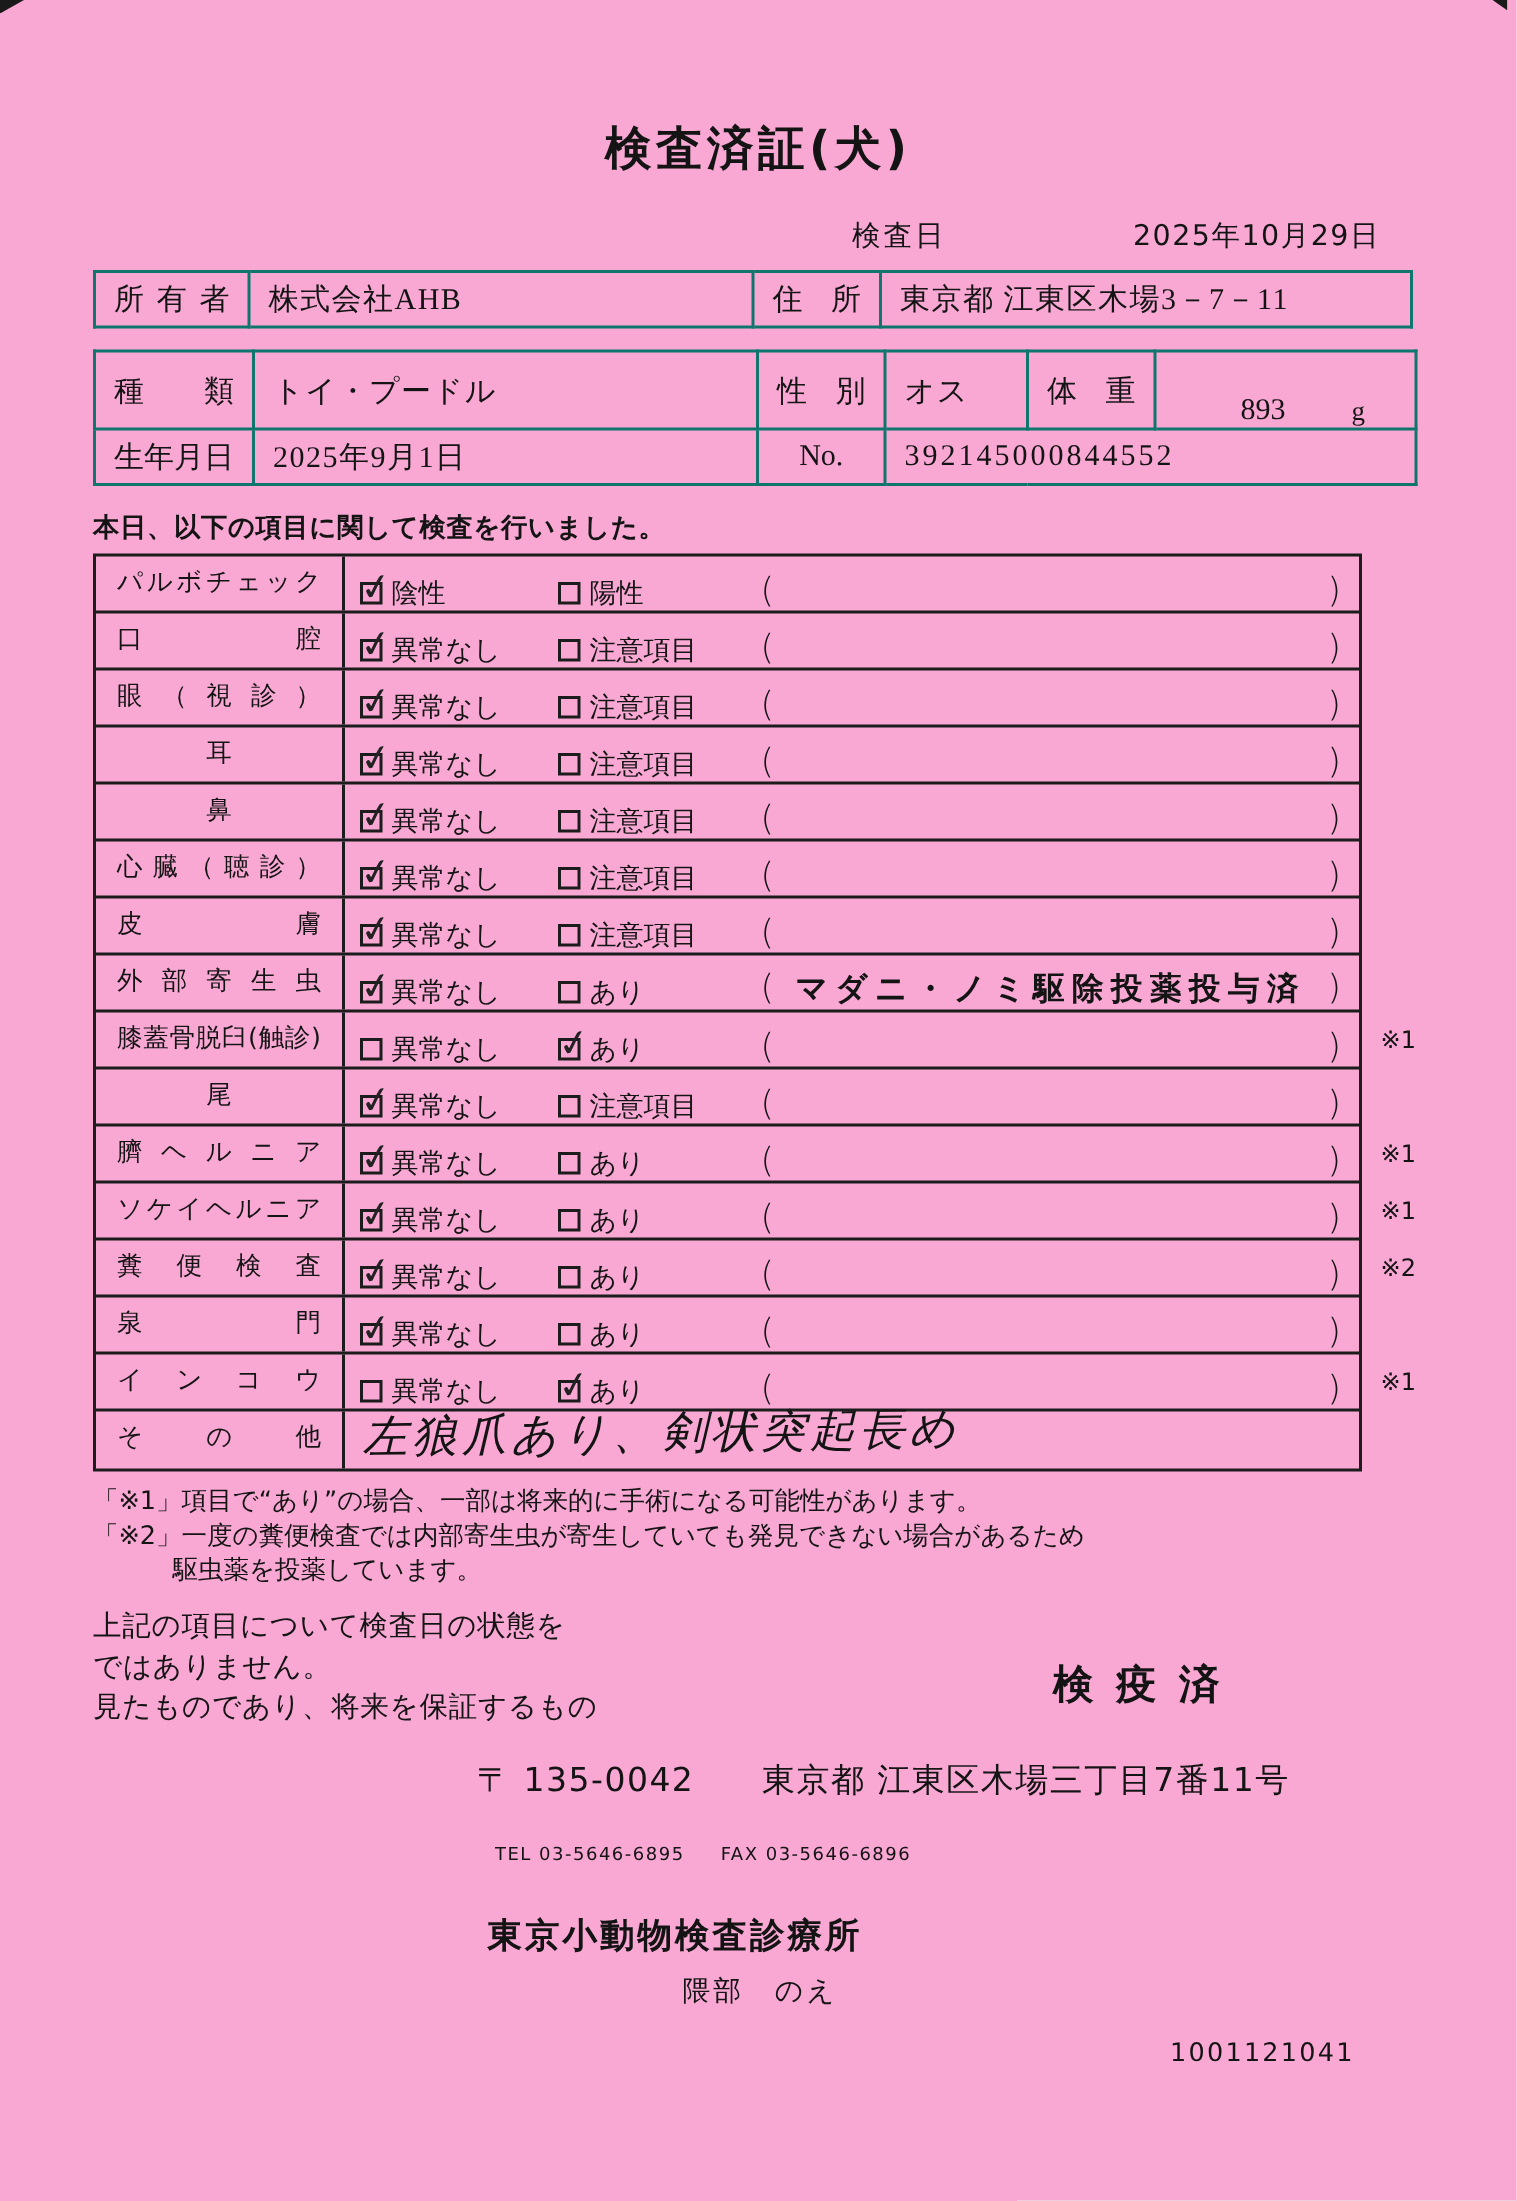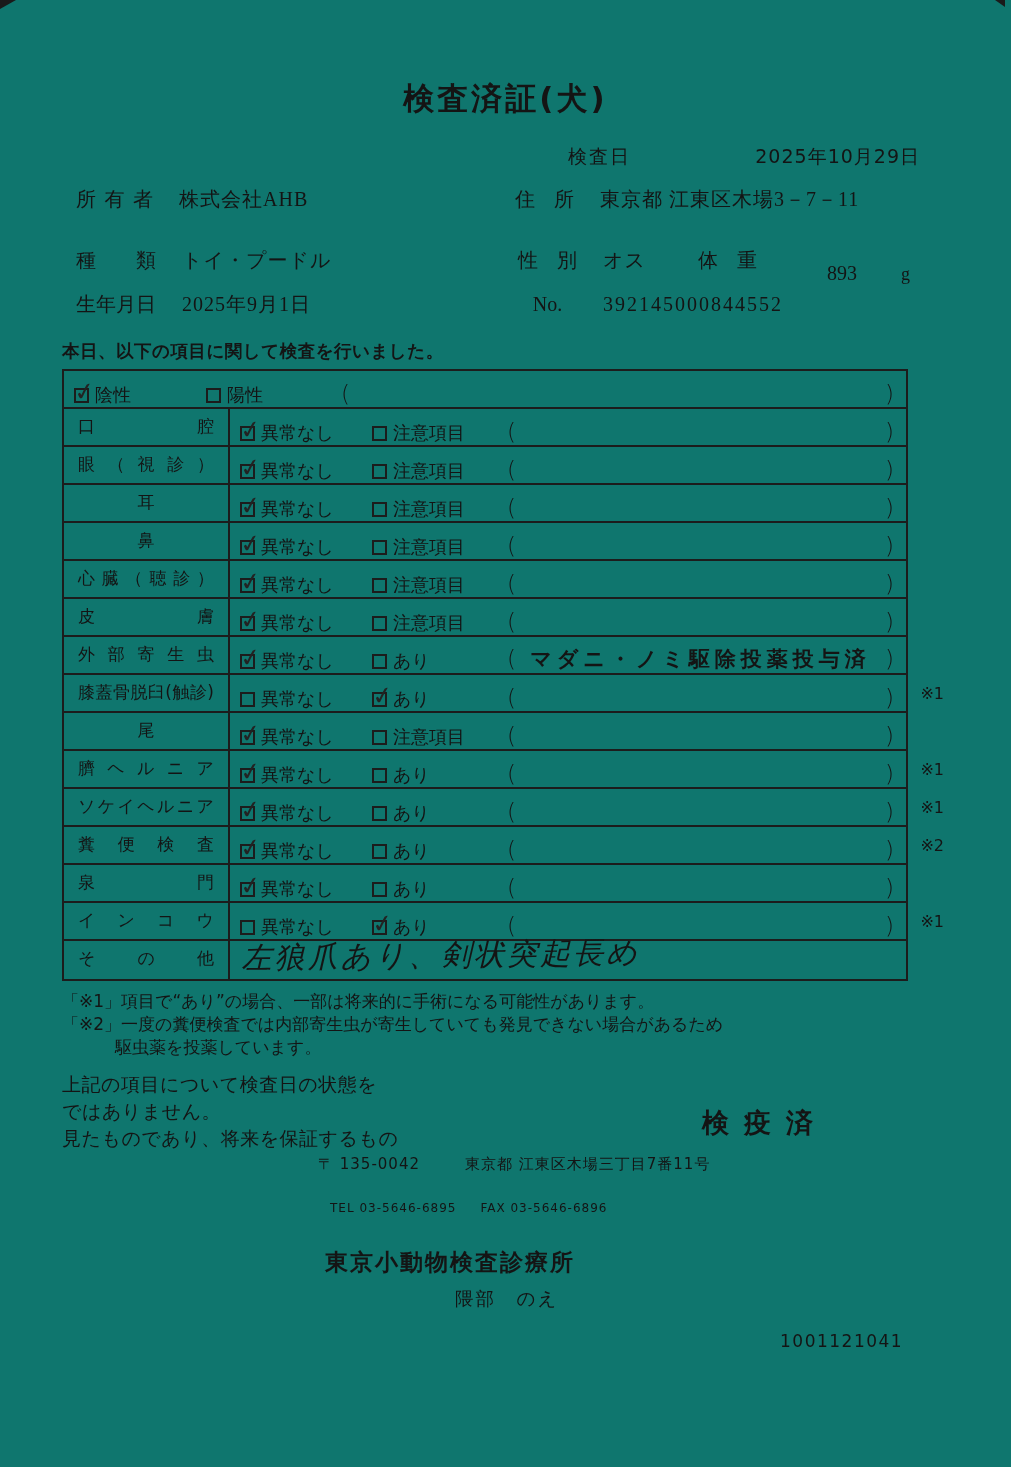--- a/index.html
+++ b/index.html
@@ -1,18 +1,18 @@
 <!DOCTYPE html>
 <html lang="ja"><head>
 <meta charset="utf-8">
 <style>
   * { margin:0; padding:0; box-sizing:border-box; }
   html,body { background:#e8e8e8; }
   .page {
-    width:1011px; height:1467px; margin:0 auto; background:#0f766e;
+    width:1011px; height:1467px; margin:0 auto; background:#f9a8d4;
     font-family:"DejaVu Sans", sans-serif; color:#141414; position:relative; overflow:hidden;
   }
   
   .corner { position:absolute; background:#1a1a1a; }
   .corner.tl { left:0; top:0; width:16px; height:9px; clip-path:polygon(0 0,100% 0,0 100%); }
   .corner.tr { right:6px; top:0; width:10px; height:7px; clip-path:polygon(0 0,100% 0,100% 100%); }
 
   .title { padding-top:78px; text-align:center; font-size:31px; font-weight:700; letter-spacing:3px; }
 
   .date-row { position:relative; margin:24px 0 10px 62px; width:878px; height:26px; font-size:19px; }
@@ -57,21 +57,21 @@
     transform:rotate(-0.8deg); transform-origin:left bottom; padding-left:2px; font-weight:500;
   }
 
   .notes { margin:9px 0 0 62px; font-size:17px; line-height:23px; font-weight:500; }
   .note-cont { padding-left:53px; }
 
   .bottom-block { position:relative; margin:12px 0 0 62px; height:84px; }
   .disclaimer { font-size:19px; font-weight:400; line-height:27px; letter-spacing:0.5px; }
   .stamp { position:absolute; left:640px; top:34px; font-size:27px; font-weight:700; letter-spacing:15px; white-space:nowrap; }
 
-  .f-postal { margin:0 0 0 318px; font-size:15px; display:flex; gap:45px; letter-spacing:1px; }
+  .f-postal { margin:17px 0 0 318px; font-size:22px; display:flex; gap:45px; letter-spacing:1px; }
   .f-tel { margin:27px 16px 0 330px; font-size:12px; display:flex; gap:24px; letter-spacing:1px; }
   .f-clinic { margin:32px 0 0 325px; font-size:23px; font-weight:600; letter-spacing:2px; }
   .f-examiner { margin:8px 0 0 455px; font-size:18.5px; letter-spacing:2px; }
   .f-docnum { margin:20px 0 0 780px; font-size:17px; letter-spacing:1.5px; }
 </style>
 </head>
 <body>
 
 <div class="page">
   <div class="corner tl"></div>
@@ -130,20 +130,21 @@
       <td class="label-cell center">No.</td>
       <td class="value-cell no-cell" colspan="3">392145000844552</td>
     </tr>
   </tbody>
     </table>
 
   <p class="intro">本日、以下の項目に関して検査を行いました。</p>
 
   <div class="checklist">
   <div class="c-row">
+    <div class="c-label jlabel">パルボチェック</div>
     <div class="c-content">
       <div class="opt opt1">
         <span class="cbox checked"></span>
         <span>陰性</span>
       </div>
       <div class="opt opt2">
         <span class="cbox"></span>
         <span>陽性</span>
       </div>
       <div class="paren-group">

